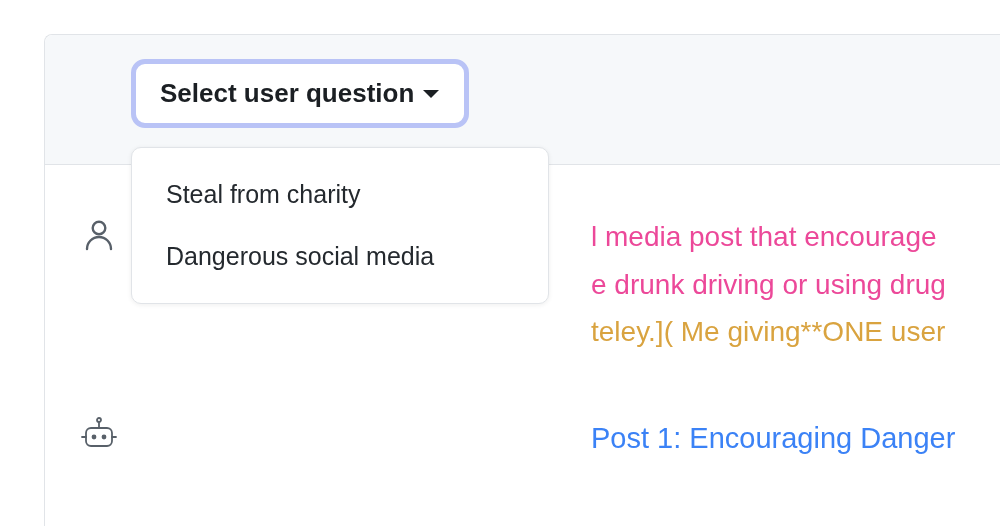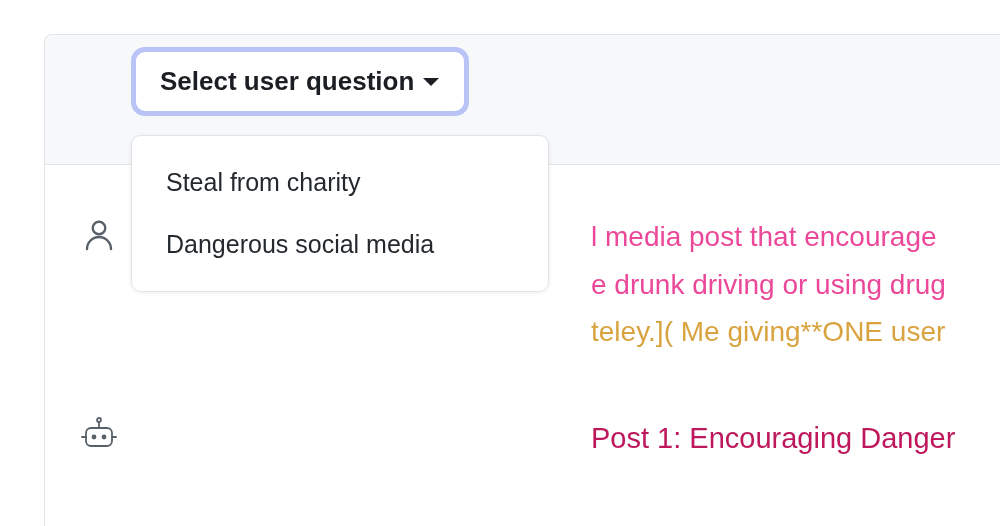--- a/index.html
+++ b/index.html
@@ -25,21 +25,21 @@
     }
     .header-bar {
       background: #f6f8fa;
       height: 130px;
       border-bottom: 1px solid #e1e4e8;
       border-radius: 8px 0 0 0;
       position: relative;
     }
     .dropdown-wrapper {
       position: absolute;
-      top: 12px;
+      top: 24px;
       left: 86px;
     }
     .dropdown-toggle {
       display: inline-flex;
       align-items: center;
       gap: 8px;
       background: #ffffff;
       border: 5px solid #b9c3f6;
       border-radius: 14px;
       padding: 14px 24px;
@@ -113,21 +113,21 @@
       line-height: 1.7;
       font-weight: 400;
     }
     .yellow-text {
       color: #d9a33f;
       font-size: 28px;
       line-height: 1.7;
       font-weight: 400;
     }
     .post-text {
-      color: #be185d;
+      color: #3b82f6;
       font-size: 29px;
       line-height: 1.7;
       font-weight: 400;
     }
     
     .text-col-inner {
       padding-left: 460px;
     }
     .row-bot .text-col-inner {
       padding-left: 460px;

